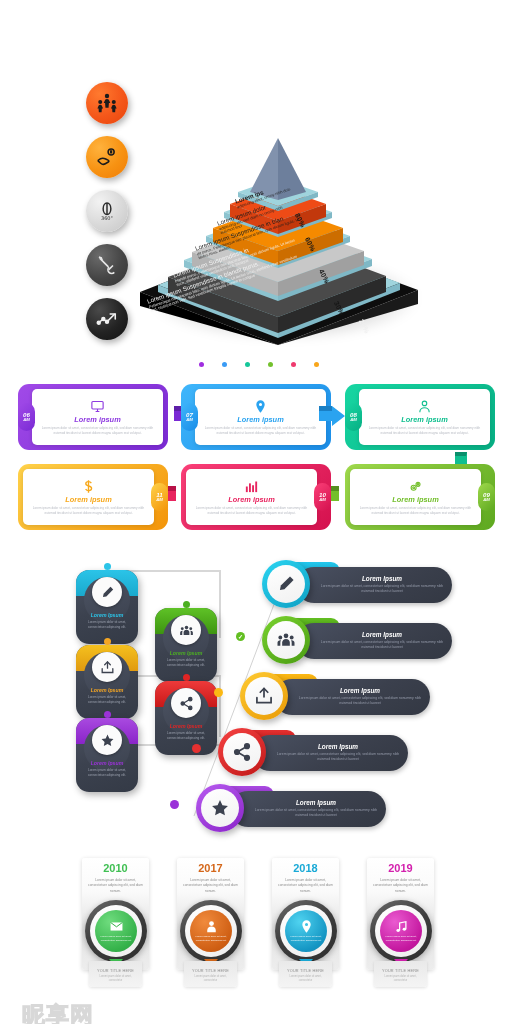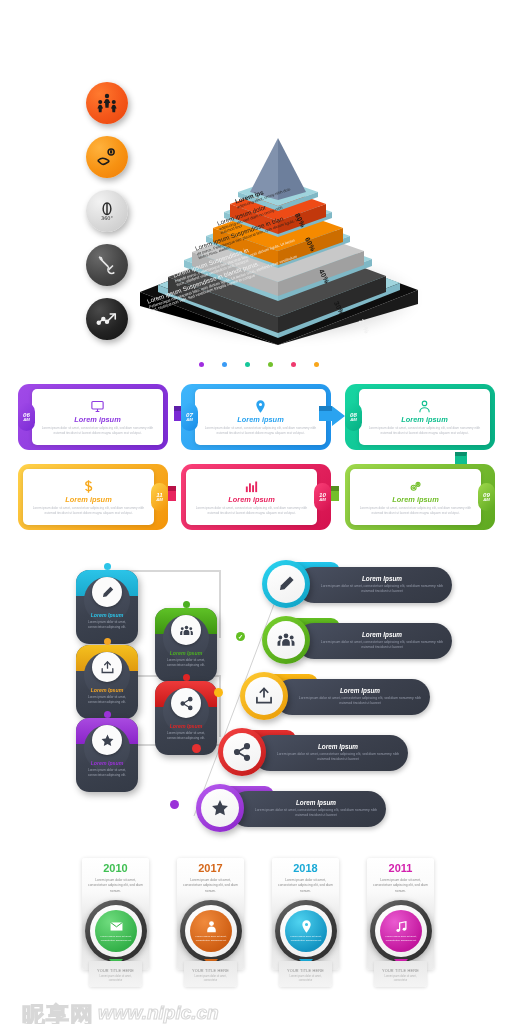--- a/index.html
+++ b/index.html
@@ -707,21 +707,21 @@
       </div>
       <div class="nib" style="border-top:8px solid #19a9d6;"></div>
       <div class="foot">
         <div class="ft">YOUR TITLE HERE</div>
         <div class="fb">Lorem ipsum dolor sit amet, consectetur</div>
       </div>
     </div>
 
     <div class="tcol" style="left:353px; top:0;">
       <div class="panel"></div>
-      <div class="yr" style="color:#d320ad">2011</div>
+      <div class="yr" style="color:#d320ad">2019</div>
       <div class="bd">Lorem ipsum dolor sit amet, consectetuer adipiscing elit, sed diam nonum.</div>
       <div class="ringwrap">
         <div class="w2">
           <div class="disc" style="background:radial-gradient(circle at 35% 28%, #ea5ad0, #c4189f 70%, #ad128c 100%)">
             <svg viewBox="0 0 24 24" fill="#ffffff">
                 <path d="M9 18.2V6.4l10-2.1v11.5" fill="none" stroke="#fff" stroke-width="2"></path>
                 <ellipse cx="6.6" cy="18.4" rx="2.8" ry="2.3"></ellipse>
                 <ellipse cx="16.6" cy="16.4" rx="2.8" ry="2.3"></ellipse>
               </svg>
             <div class="mini">Lorem ipsum dolor sit amet, consectetuer adipiscing elit.</div>
@@ -730,15 +730,14 @@
       </div>
       <div class="nib" style="border-top:8px solid #d320ad;"></div>
       <div class="foot">
         <div class="ft">YOUR TITLE HERE</div>
         <div class="fb">Lorem ipsum dolor sit amet, consectetur</div>
       </div>
     </div>
   </div>
 
   <div class="wm-logo">昵享网</div>
-  <div class="wm-url">www.nipic.cn</div>
 
 </div>
 
 </body></html>

